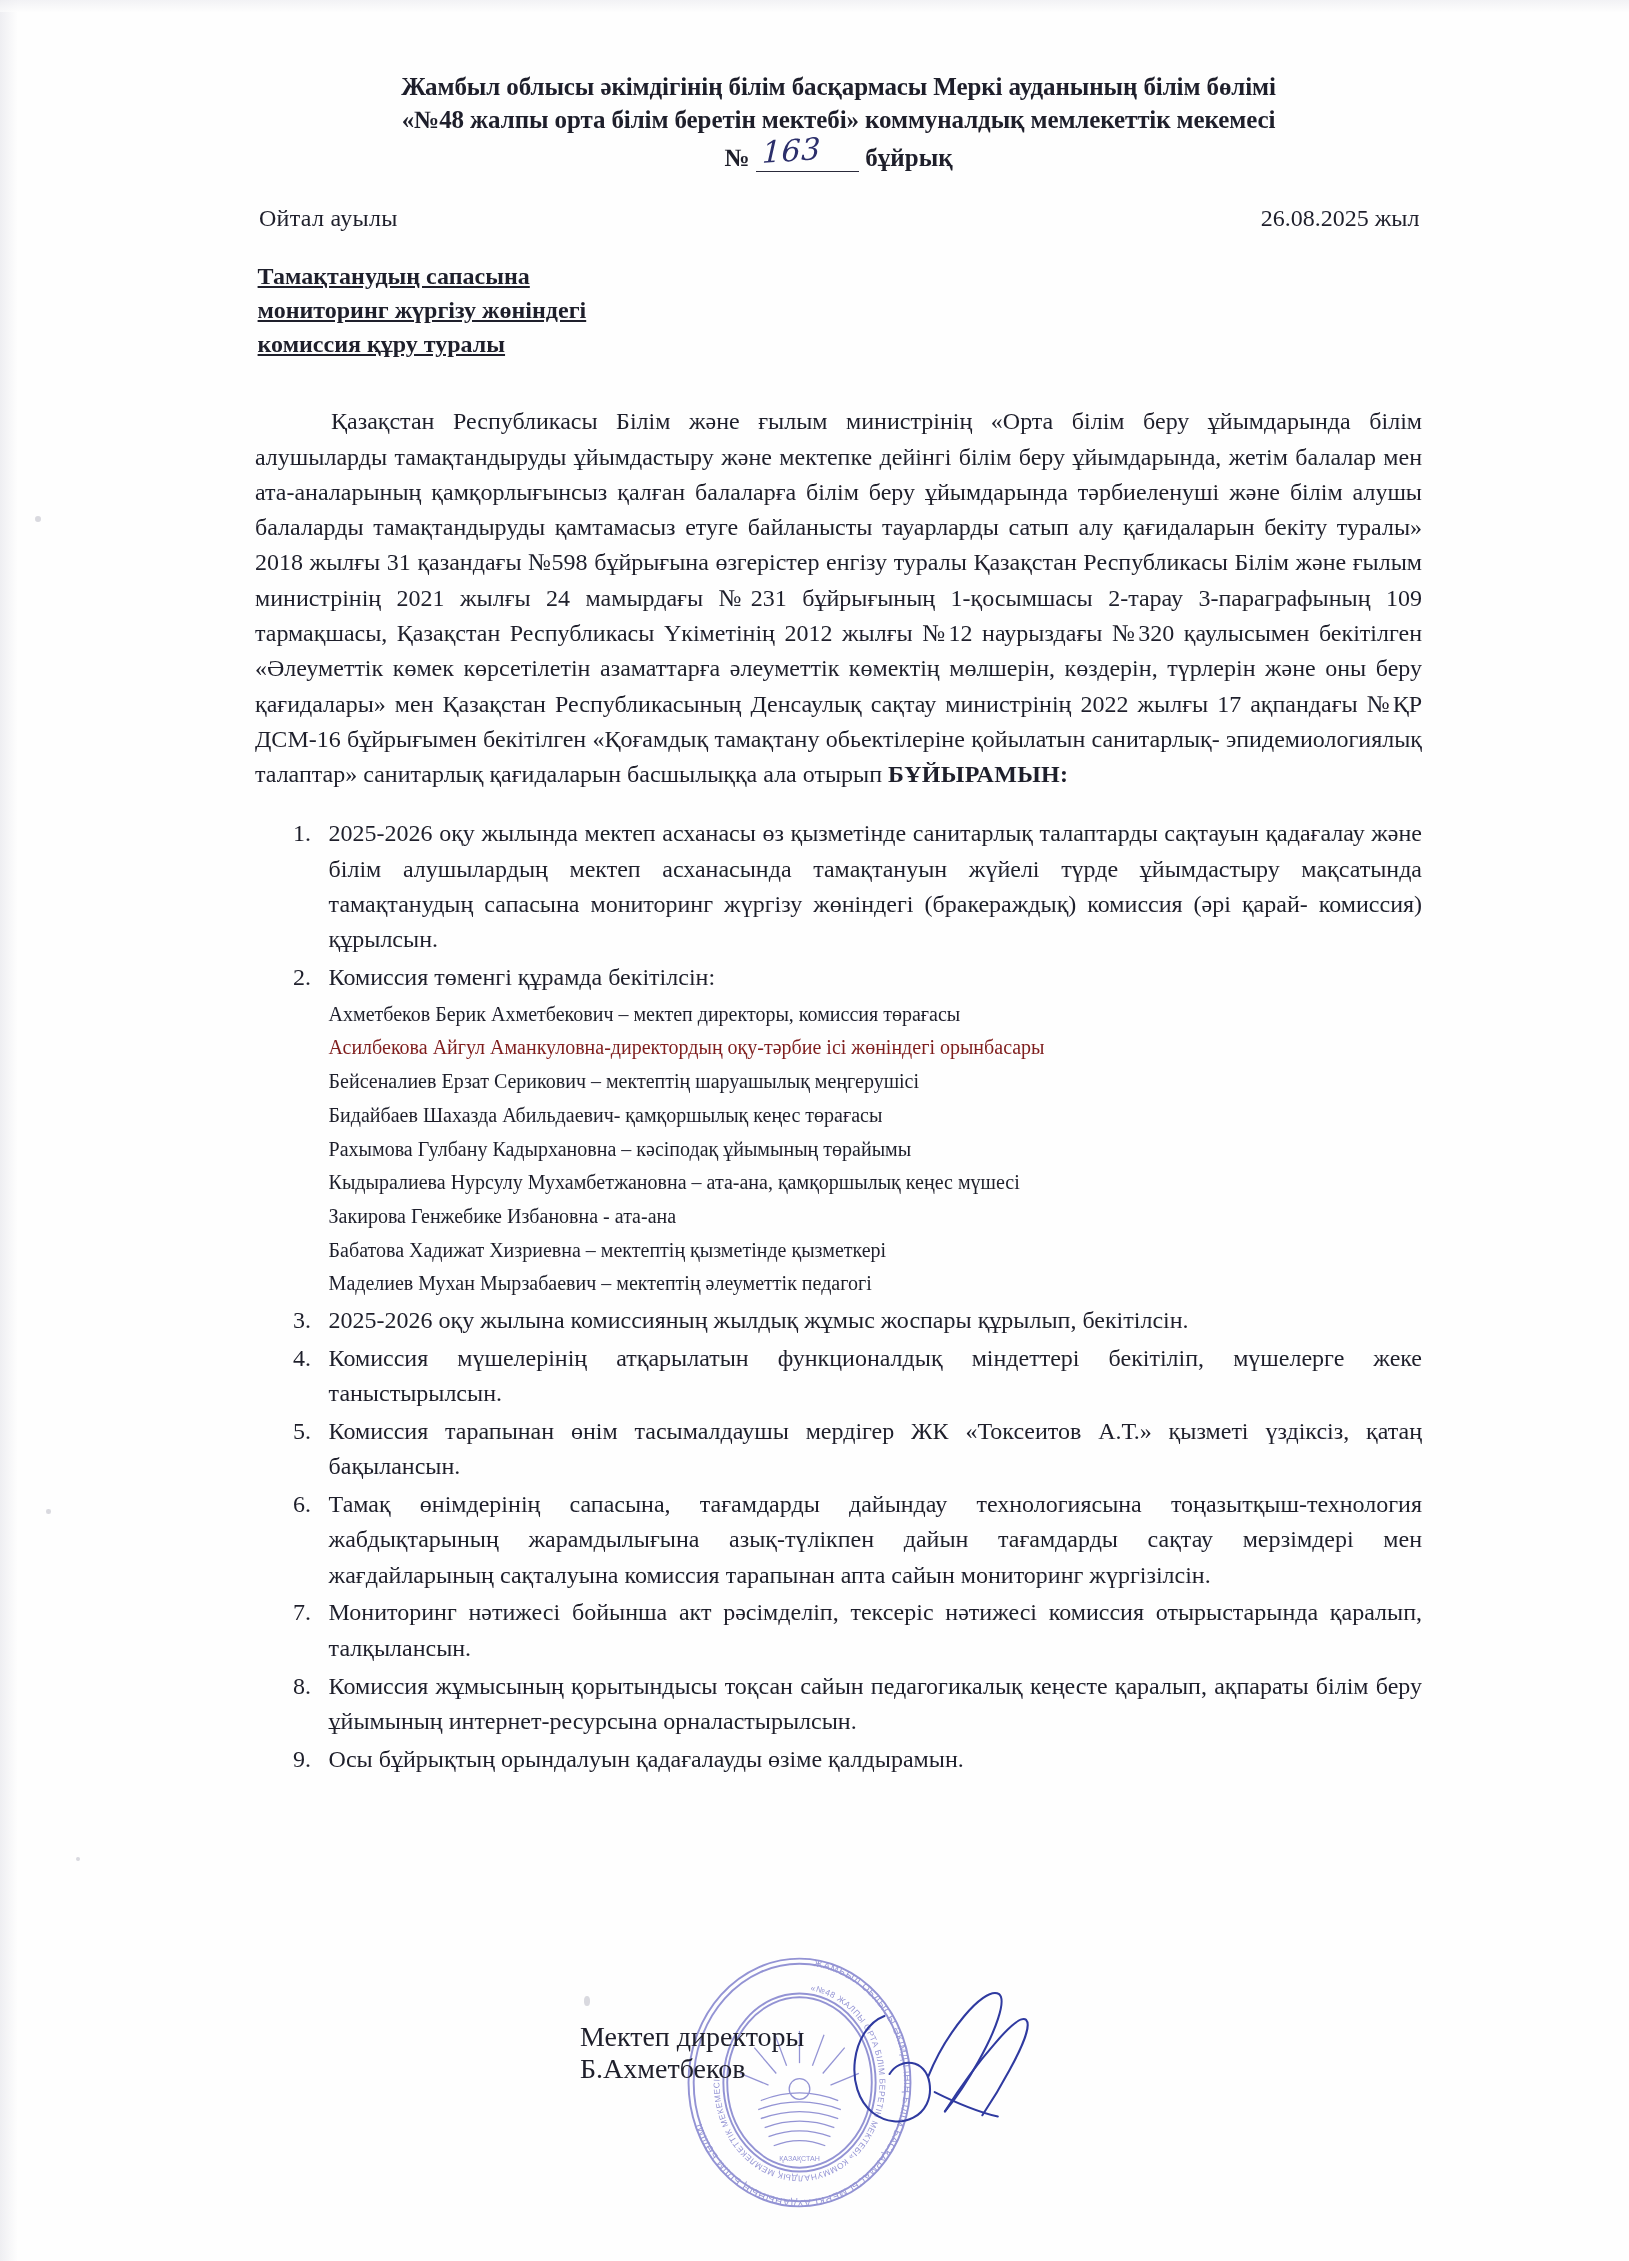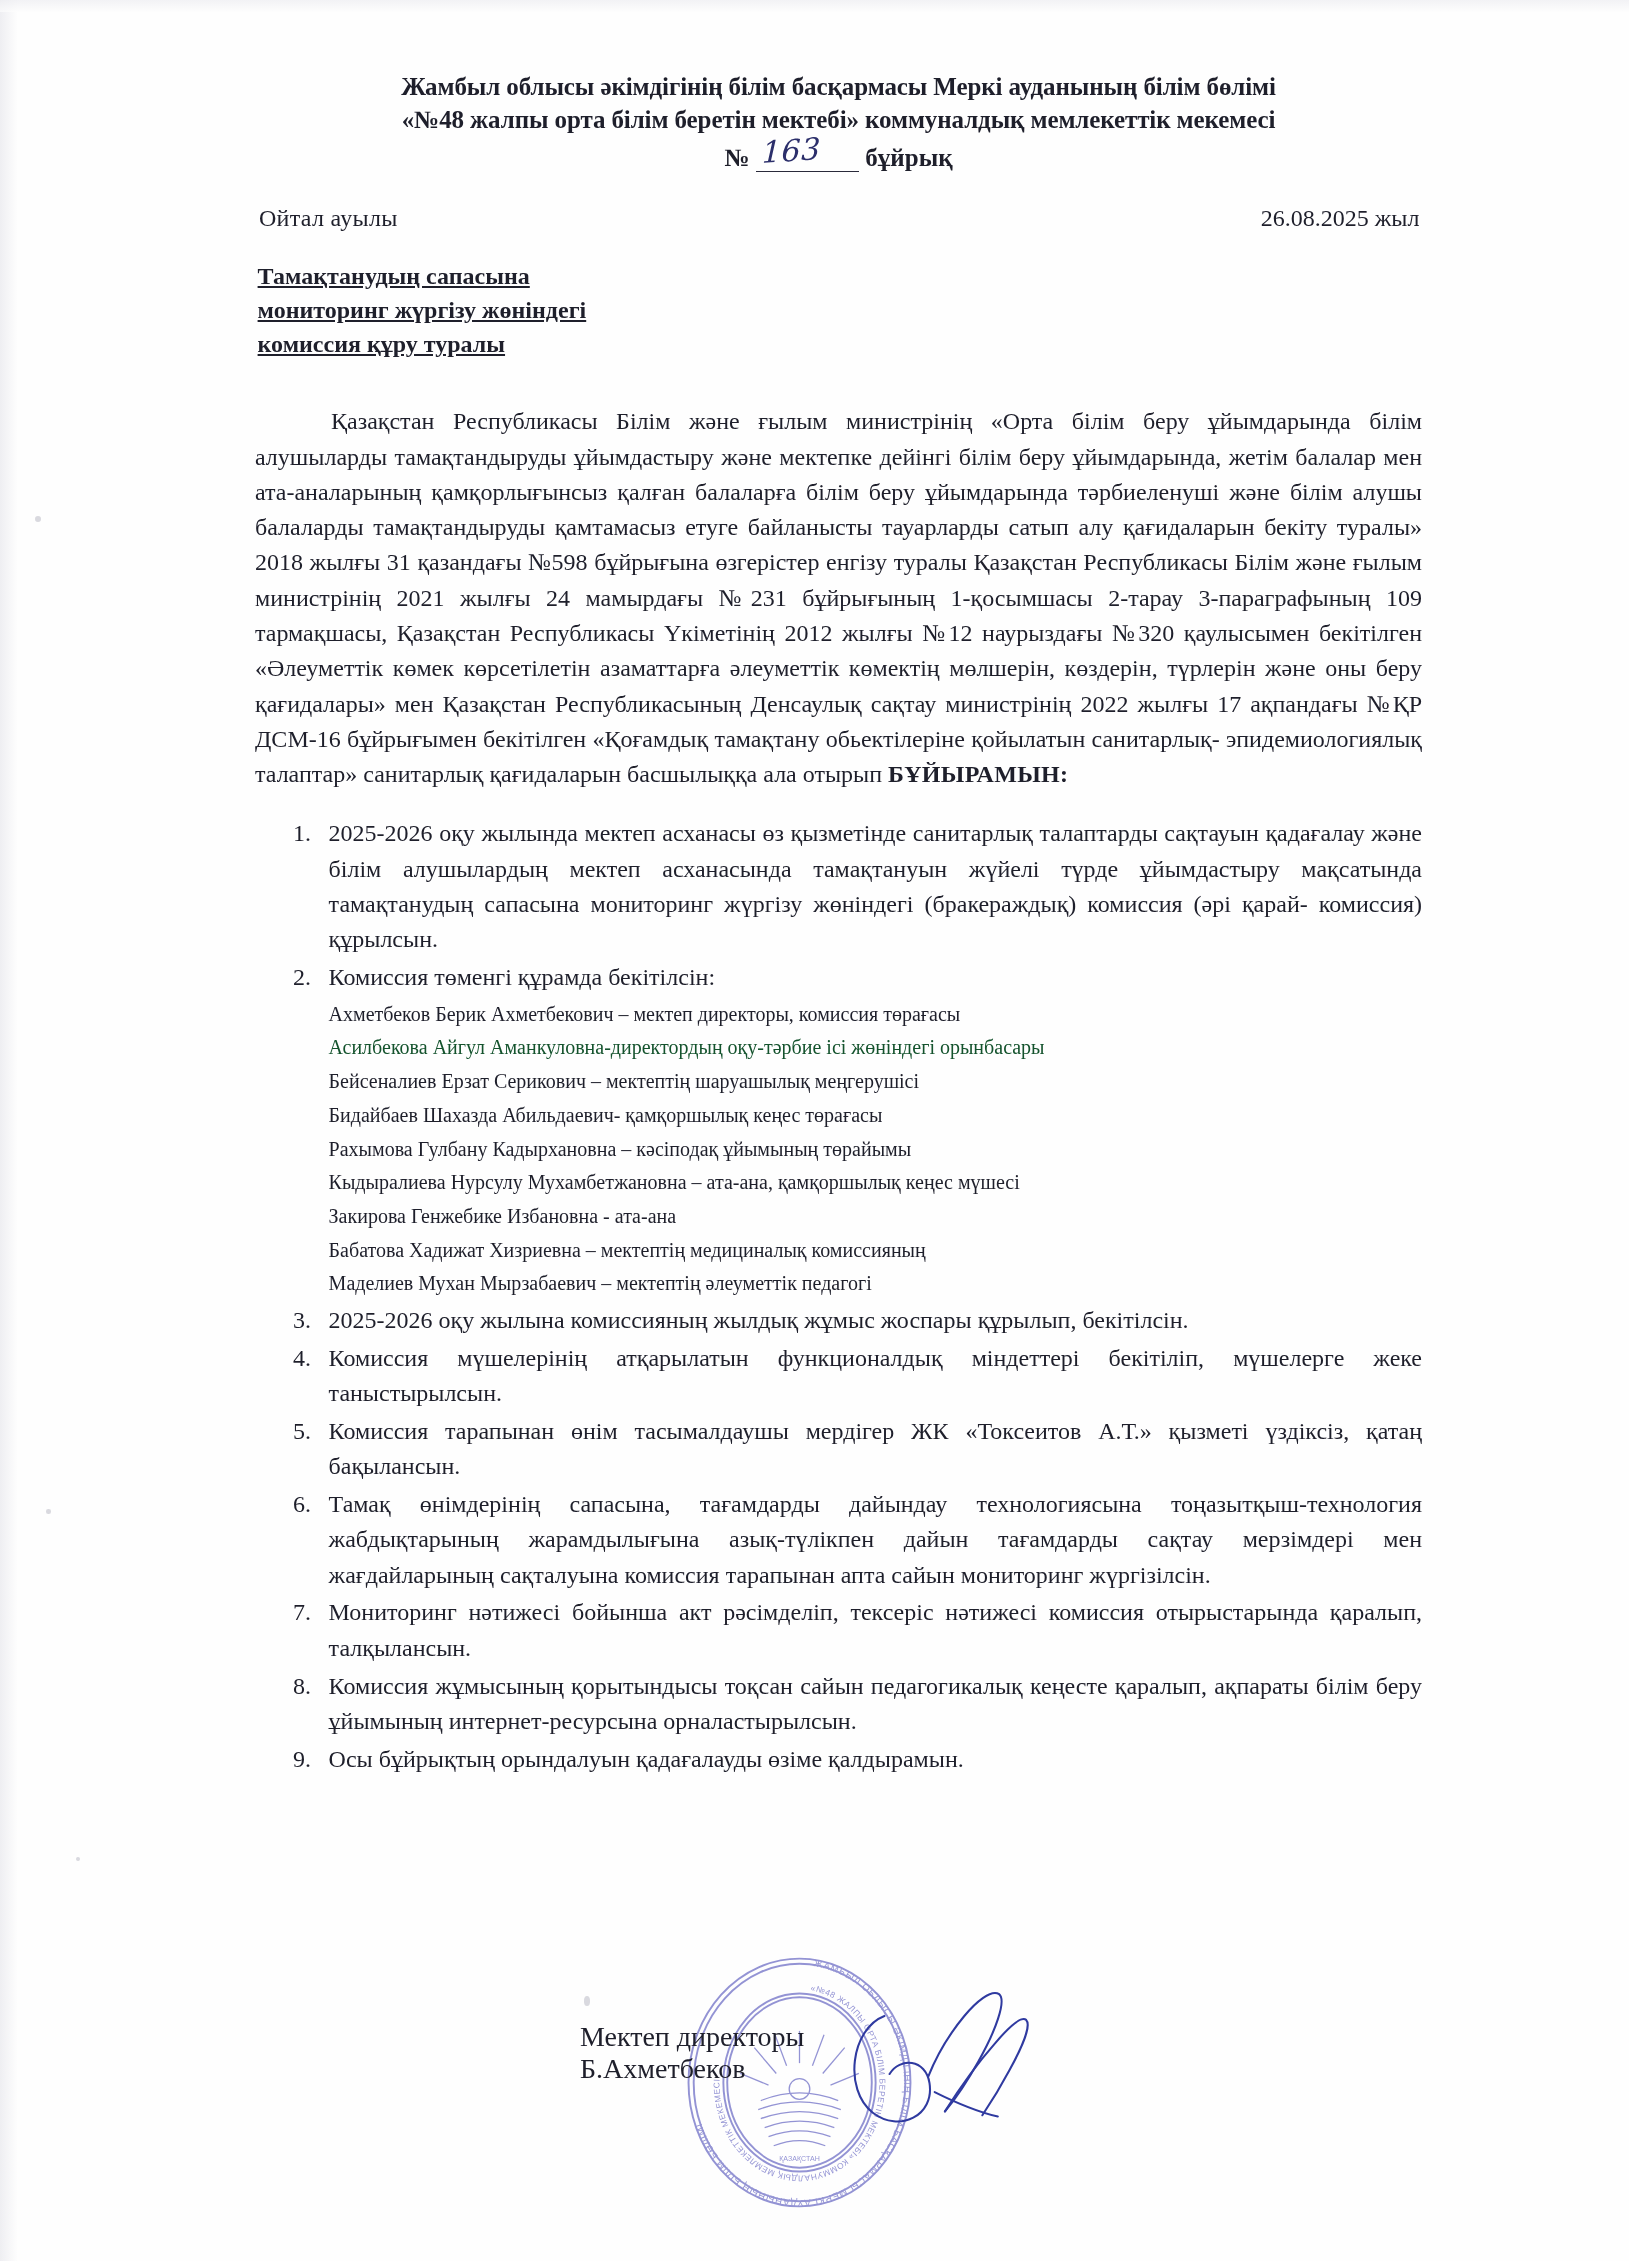--- a/index.html
+++ b/index.html
@@ -123,21 +123,21 @@
   .no-just { text-align: left !important; }
 
   .members {
     list-style: none;
     margin: 3.9px 0 0 0;
     padding: 0;
     font-size: 20px;
     line-height: 1.46;
   }
   .members li { margin: 4.5px 0; white-space: nowrap; }
-  .faded { color: #14532d; }
+  .faded { color: #7f1d1d; }
 
   .sign-block {
     position: absolute;
     left: 580px;
     top: 2021px;
     width: 741px;
     display: flex;
     justify-content: space-between;
     align-items: baseline;
     font-size: 28px;
@@ -209,21 +209,21 @@
       <li><span>2025-2026 оқу жылында мектеп асханасы өз қызметінде санитарлық талаптарды сақтауын қадағалау және білім алушылардың мектеп асханасында тамақтануын жүйелі түрде ұйымдастыру мақсатында тамақтанудың сапасына мониторинг жүргізу жөніндегі (бракераждық) комиссия  (әрі қарай- комиссия) құрылсын.</span></li>
       <li class="no-just"><span>Комиссия төменгі құрамда бекітілсін:</span>
         <ul class="members">
           <li><span>Ахметбеков Берик Ахметбекович – мектеп директоры, комиссия төрағасы</span></li>
           <li class="faded"><span>Асилбекова Айгул Аманкуловна-директордың оқу-тәрбие ісі жөніндегі орынбасары</span></li>
           <li><span>Бейсеналиев Ерзат Серикович – мектептің шаруашылық меңгерушісі</span></li>
           <li><span>Бидайбаев Шахазда Абильдаевич- қамқоршылық кеңес төрағасы</span></li>
           <li><span>Рахымова Гулбану Кадырхановна – кәсіподақ ұйымының төрайымы</span></li>
           <li><span>Кыдыралиева Нурсулу Мухамбетжановна – ата-ана, қамқоршылық кеңес мүшесі</span></li>
           <li><span>Закирова Генжебике Избановна - ата-ана</span></li>
-          <li><span>Бабатова  Хадижат Хизриевна – мектептің медициналық комиссияның</span></li>
+          <li><span>Бабатова  Хадижат Хизриевна – мектептің қызметінде қызметкері</span></li>
           <li><span>Маделиев Мухан Мырзабаевич – мектептің әлеуметтік педагогі</span></li>
         </ul>
       </li>
       <li class="no-just"><span>2025-2026 оқу жылына комиссияның жылдық жұмыс жоспары құрылып, бекітілсін.</span></li>
       <li><span>Комиссия мүшелерінің атқарылатын функционалдық міндеттері бекітіліп, мүшелерге жеке таныстырылсын.</span></li>
       <li><span>Комиссия тарапынан өнім тасымалдаушы мердігер ЖК «Токсеитов А.Т.» қызметі үздіксіз, қатаң бақылансын.</span></li>
       <li><span>Тамақ өнімдерінің сапасына, тағамдарды дайындау технологиясына тоңазытқыш-технология жабдықтарының жарамдылығына азық-түлікпен дайын тағамдарды сақтау мерзімдері мен жағдайларының сақталуына комиссия тарапынан апта сайын мониторинг жүргізілсін.</span></li>
       <li><span>Мониторинг нәтижесі бойынша акт рәсімделіп, тексеріс нәтижесі комиссия отырыстарында қаралып, талқылансын.</span></li>
       <li><span>Комиссия жұмысының қорытындысы тоқсан сайын педагогикалық кеңесте қаралып, ақпараты білім беру ұйымының интернет-ресурсына орналастырылсын.</span></li>
       <li class="no-just"><span>Осы бұйрықтың орындалуын қадағалауды өзіме қалдырамын.</span></li>

